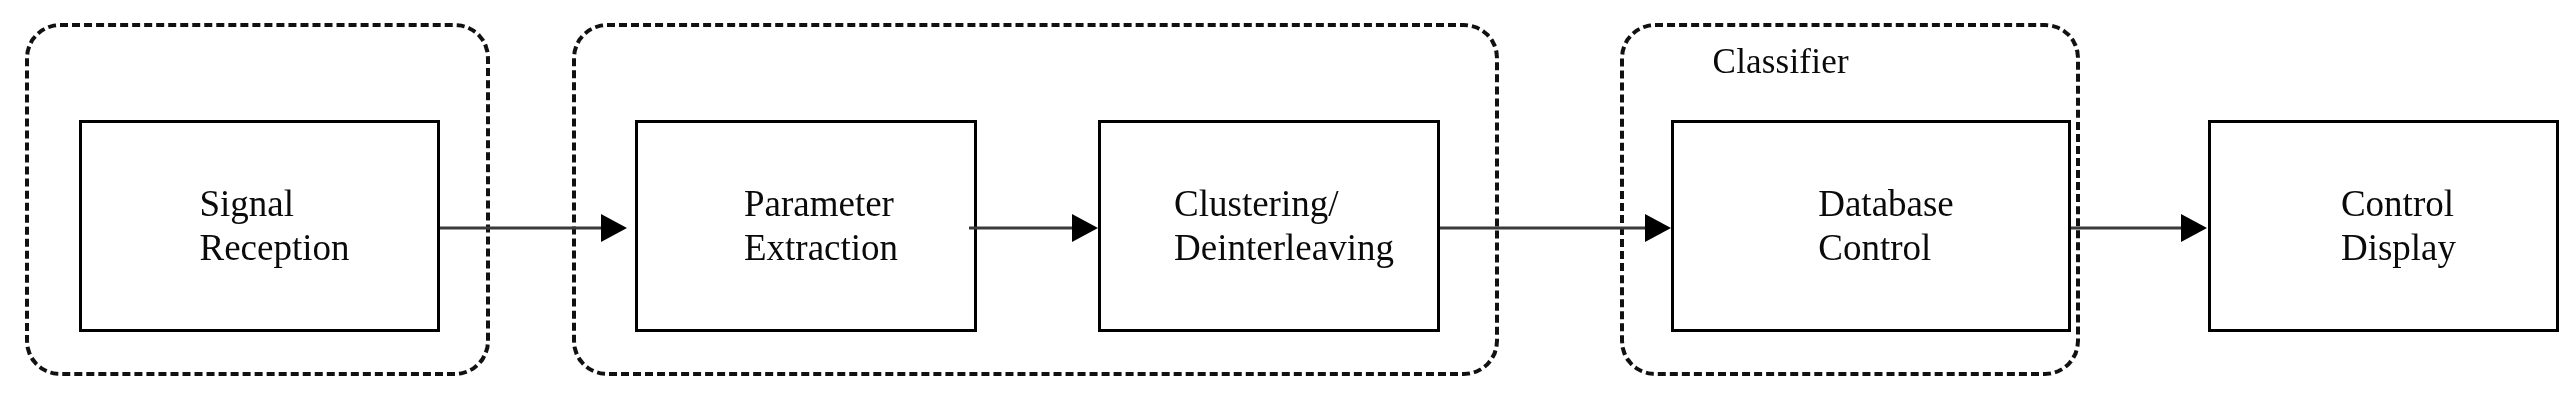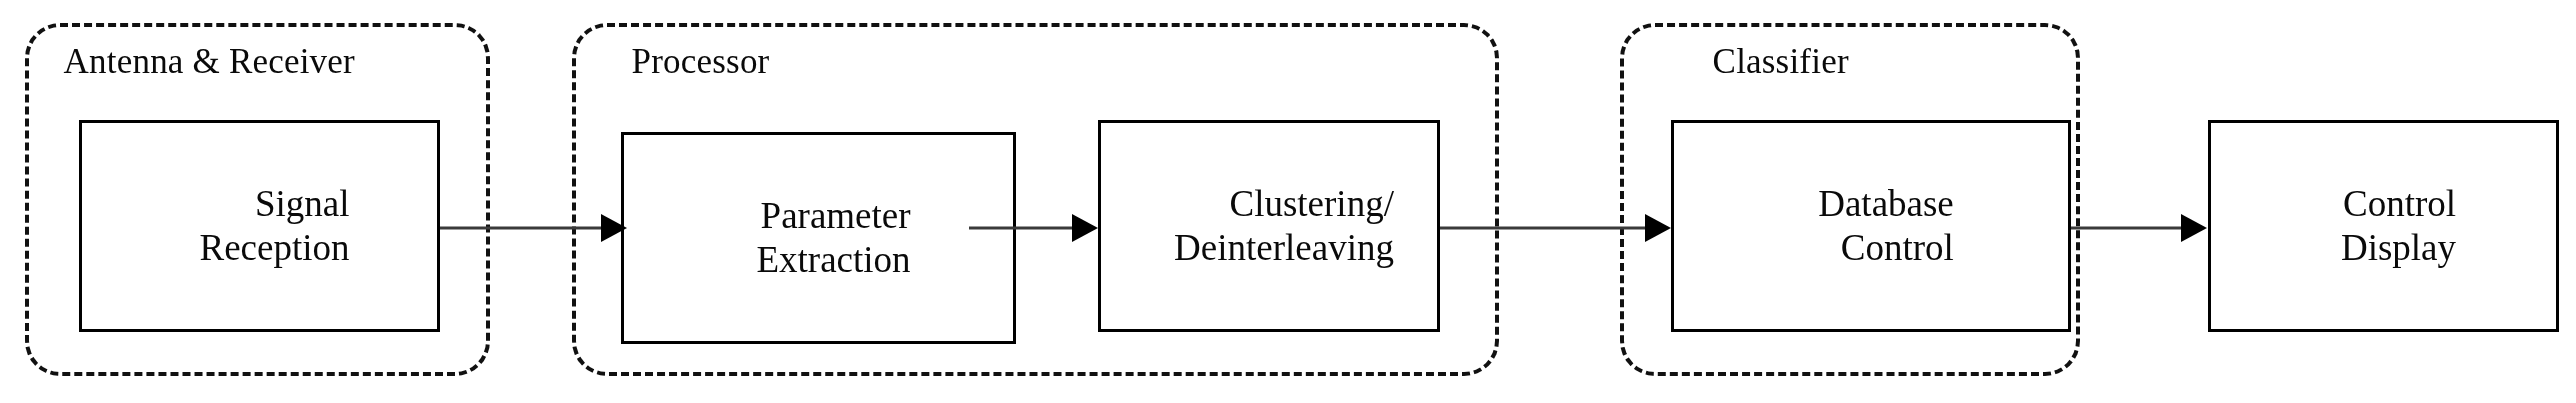--- a/index.html
+++ b/index.html
@@ -40,21 +40,21 @@
   }
   
   .proc-box {
     position: absolute;
     box-sizing: border-box;
     border: 3.1px solid #000000;
     background: #ffffff;
     display: flex;
     align-items: center;
     justify-content: center;
-    text-align: right;
+    text-align: left;
     padding-left: 30px;
   }
   .proc-label {
     font-size: 37px;
     line-height: 1.18;
     color: #0a0a0a;
     padding: 0 6.1px;
     white-space: pre-line;
   }
   
@@ -80,34 +80,32 @@
     border-left: 26px solid #000000;
     transform: translateY(-14px);
   }
 </style>
 </head>
 <body>
 
 <div id="diagram-canvas">
 
   <div class="group-box" id="group-0" style="left: 25px; top: 23px; width: 465px; height: 353px;"></div>
-  <div class="group-label" id="group-label-0" style="left: 59px; top: 44px;">Antenna &amp; Receiver</div>
 
   <div class="group-box" id="group-1" style="left: 572px; top: 23px; width: 927px; height: 353px;"></div>
-  <div class="group-label" id="group-label-1" style="left: 627px; top: 44px;">Processor</div>
 
   <div class="group-box" id="group-2" style="left: 1620px; top: 23px; width: 460px; height: 353px;"></div>
   <div class="group-label" id="group-label-2" style="left: 1672px; top: 44px; margin-left: 36px;">Classifier</div>
 
   <div class="proc-box" id="block-0" style="left: 79px; top: 120px; width: 361px; height: 212px;">
     <span class="proc-label">Signal
 Reception</span>
   </div>
 
-  <div class="proc-box" id="block-1" style="left: 621px; top: 120px; width: 395px; height: 212px; margin-top: 12px;">
+  <div class="proc-box" id="block-1" style="left: 635px; top: 120px; width: 342px; height: 212px;">
     <span class="proc-label">Parameter
 Extraction</span>
   </div>
 
   <div class="proc-box" id="block-3" style="left: 1671px; top: 120px; width: 400px; height: 212px;">
     <span class="proc-label">Database
 Control</span>
   </div>
 
   <div class="proc-box" id="block-2" style="left: 1098px; top: 120px; width: 342px; height: 212px;">

